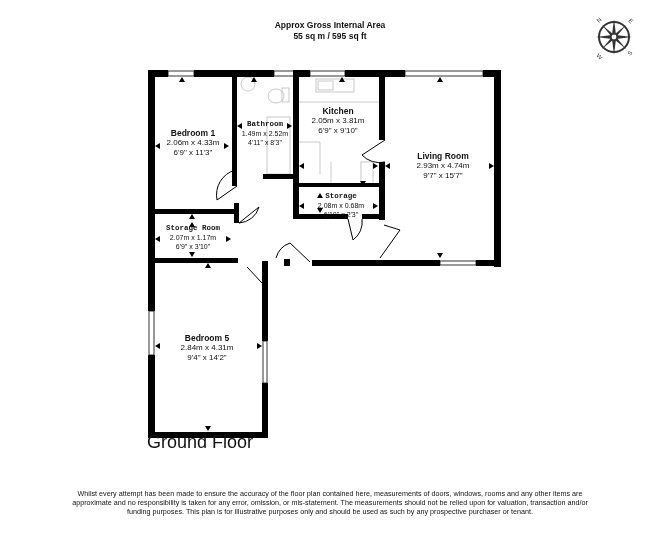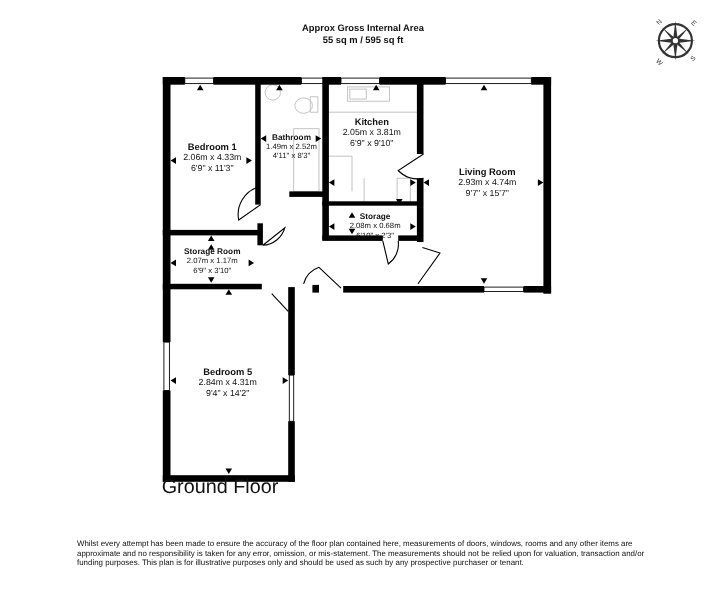--- a/index.html
+++ b/index.html
@@ -3,23 +3,23 @@
 <meta charset="utf-8">
 <style>
   html, body { margin: 0; padding: 0; background: #ffffff; }
   body { width: 650px; height: 537px; position: relative; overflow: hidden; font-family: "Liberation Sans", sans-serif; color: #111; }
   .header { position: absolute; left: 0; top: 20px; width: 660px; text-align: center; font-weight: bold; font-size: 8.5px; line-height: 11px; }
   .compass { position: absolute; left: 588px; top: 10px; width: 52px; height: 52px; }
   .plan { position: absolute; left: 0; top: 0; width: 650px; height: 450px; }
   .label { position: absolute; text-align: center; font-size: 8px; line-height: 10px; white-space: nowrap; transform: translateX(-50%); }
   .label .name { font-weight: bold; font-size: 8.5px; }
   .label.small { font-size: 7px; line-height: 9px; }
-  .label.small .name { font-size: 7.5px; }
+  .label.small .name { font-size: 7.5px; font-family: Liberation Mono, monospace; }
   .floor-title { position: absolute; left: 147px; top: 432px; font-size: 18px; }
-  .disclaimer { position: absolute; left: 70px; top: 489px; width: 520px; text-align: left; font-size: 7.2px; line-height: 9.2px; }
+  .disclaimer { position: absolute; left: 70px; top: 489px; width: 520px; text-align: center; font-size: 7.2px; line-height: 9.2px; }
 </style>
 </head>
 <body>
 
 <div class="header">
   <div>Approx Gross Internal Area</div>
   <div>55 sq m / 595 sq ft</div>
 </div>
 
 <svg class="compass" viewBox="0 0 52 52">

